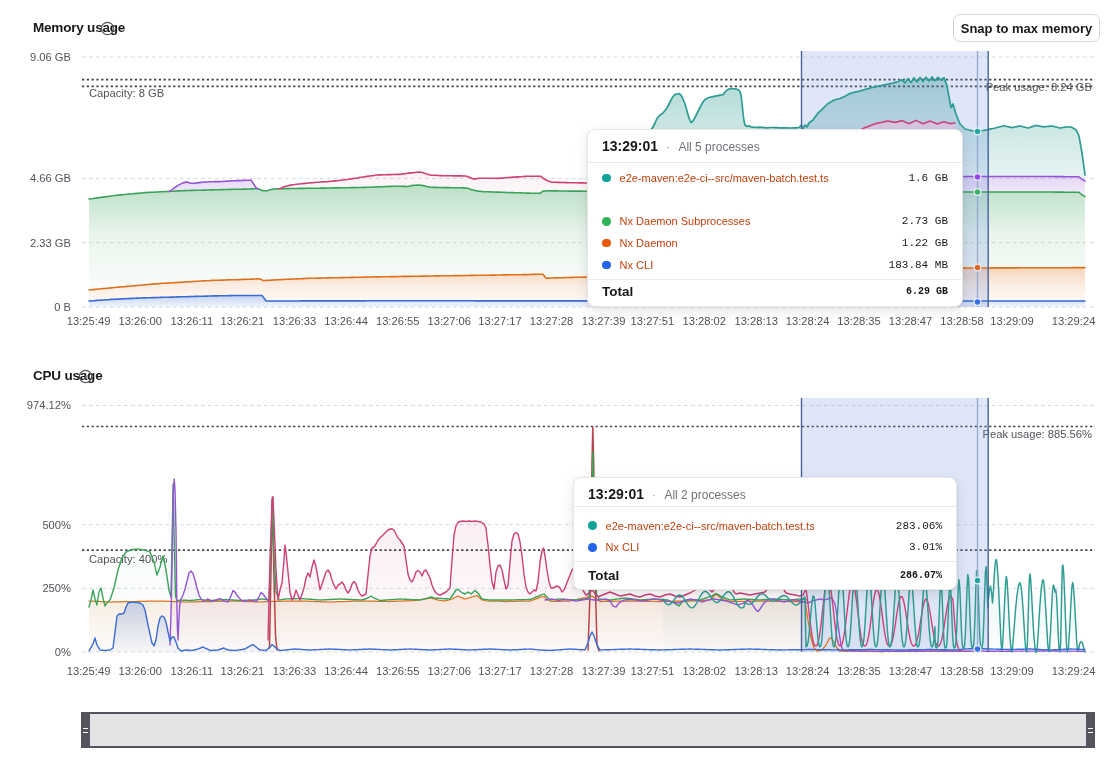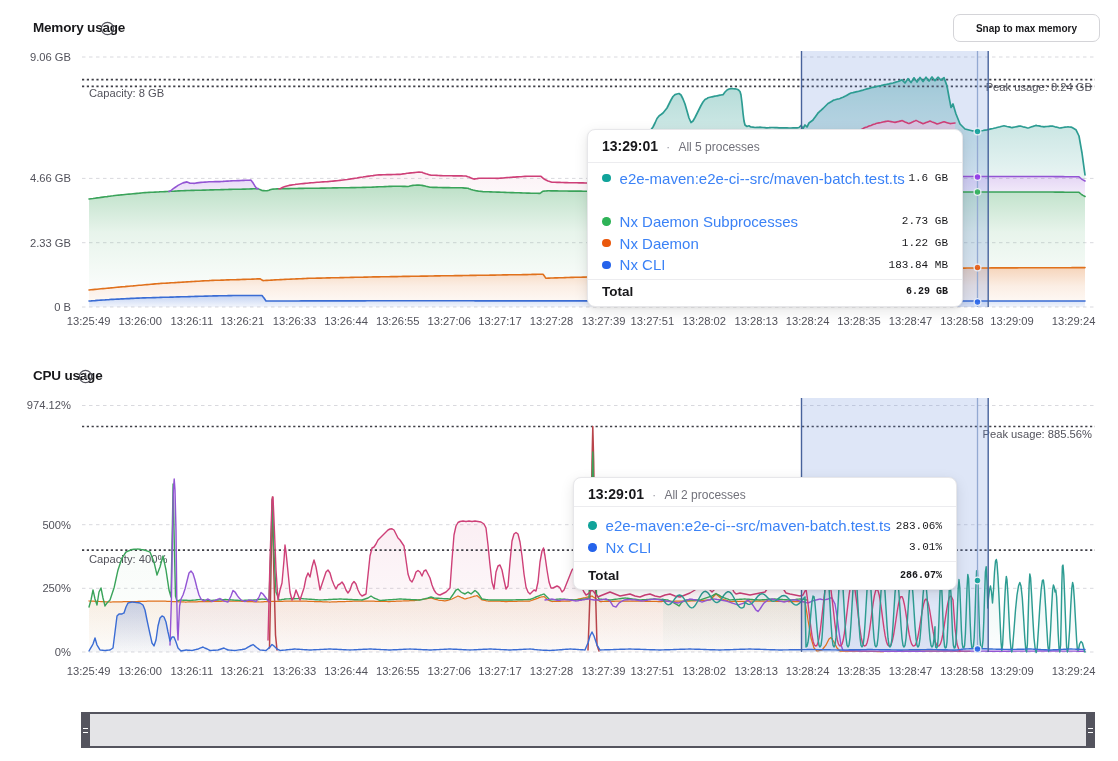--- a/index.html
+++ b/index.html
@@ -1,29 +1,29 @@
 <!DOCTYPE html>
 <html><head><meta charset="utf-8">
 <style>
 * { margin:0; padding:0; box-sizing:border-box; }
 html,body { width:1118px; height:761px; background:#fff; font-family:"Liberation Sans",sans-serif; overflow:hidden; }
 #page { position:relative; width:1118px; height:761px; }
 #chartsvg { position:absolute; left:0; top:0; }
 .title { position:absolute; font-size:13.5px; font-weight:700; color:#18181b; letter-spacing:-0.2px;padding-left:28px; }
 .infoicon { position:absolute; }
-.btn { position:absolute; height:28px; border:1px solid #d4d4d8; border-radius:7px; background:#fff; font-size:10px; font-weight:600; color:#18181b; display:flex; align-items:center; justify-content:center; }
+.btn { position:absolute; height:28px; border:1px solid #d4d4d8; border-radius:7px; background:#fff; font-size:13px; font-weight:600; color:#18181b; display:flex; align-items:center; justify-content:center; }
 .tt { position:absolute; background:#fff; border:1px solid #e7e7ea; border-radius:8px; box-shadow:0 4px 14px rgba(0,0,0,0.10), 0 1px 3px rgba(0,0,0,0.06); z-index:5; }
 .tth { position:absolute; left:14px; top:8px; font-size:14px; color:#18181b; }
 .tth b { font-weight:700;text-align:right; }
 .dotsep { color:#a1a1aa; margin:0 8px; font-size:13px; }
 .sub { color:#71717a; font-size:12px; font-weight:400; }
 .hr { position:absolute; left:0; right:0; height:1px; background:#ececef; }
 .row { position:absolute; left:14px; right:14px; display:flex; align-items:center; }
 .dot { width:8.6px; height:8.6px; border-radius:50%; margin-right:9px; flex:none; }
-.lbl { font-size:15px; color:#3b82f6; }
+.lbl { font-size:11px; color:#c2410c; }
 .val { margin-left:auto; font-family:"Liberation Mono",monospace; font-size:11px; color:#18181b; }
 .lblT { font-size:13.5px; color:#18181b; font-weight:700; }
 .valT { margin-left:auto; font-family:"Liberation Mono",monospace; font-size:10px; color:#18181b; font-weight:700; }
 .brush { position:absolute; left:81px; top:712px; width:1014px; height:36px; background:#e4e4e7; border-top:2px solid #54545e; border-bottom:2px solid #54545e; }
 .handle { position:absolute; top:-2px; width:9px; height:36px; background:#54545e; display:flex; align-items:center; justify-content:center; }
 .grip { width:5px; height:5px; border-top:1.4px solid #fff; border-bottom:1.4px solid #fff; }
 </style></head>
 <body>
 <div id="page">
 <svg id="chartsvg" width="1118" height="761" viewBox="0 0 1118 761" font-family="Liberation Sans, sans-serif">

